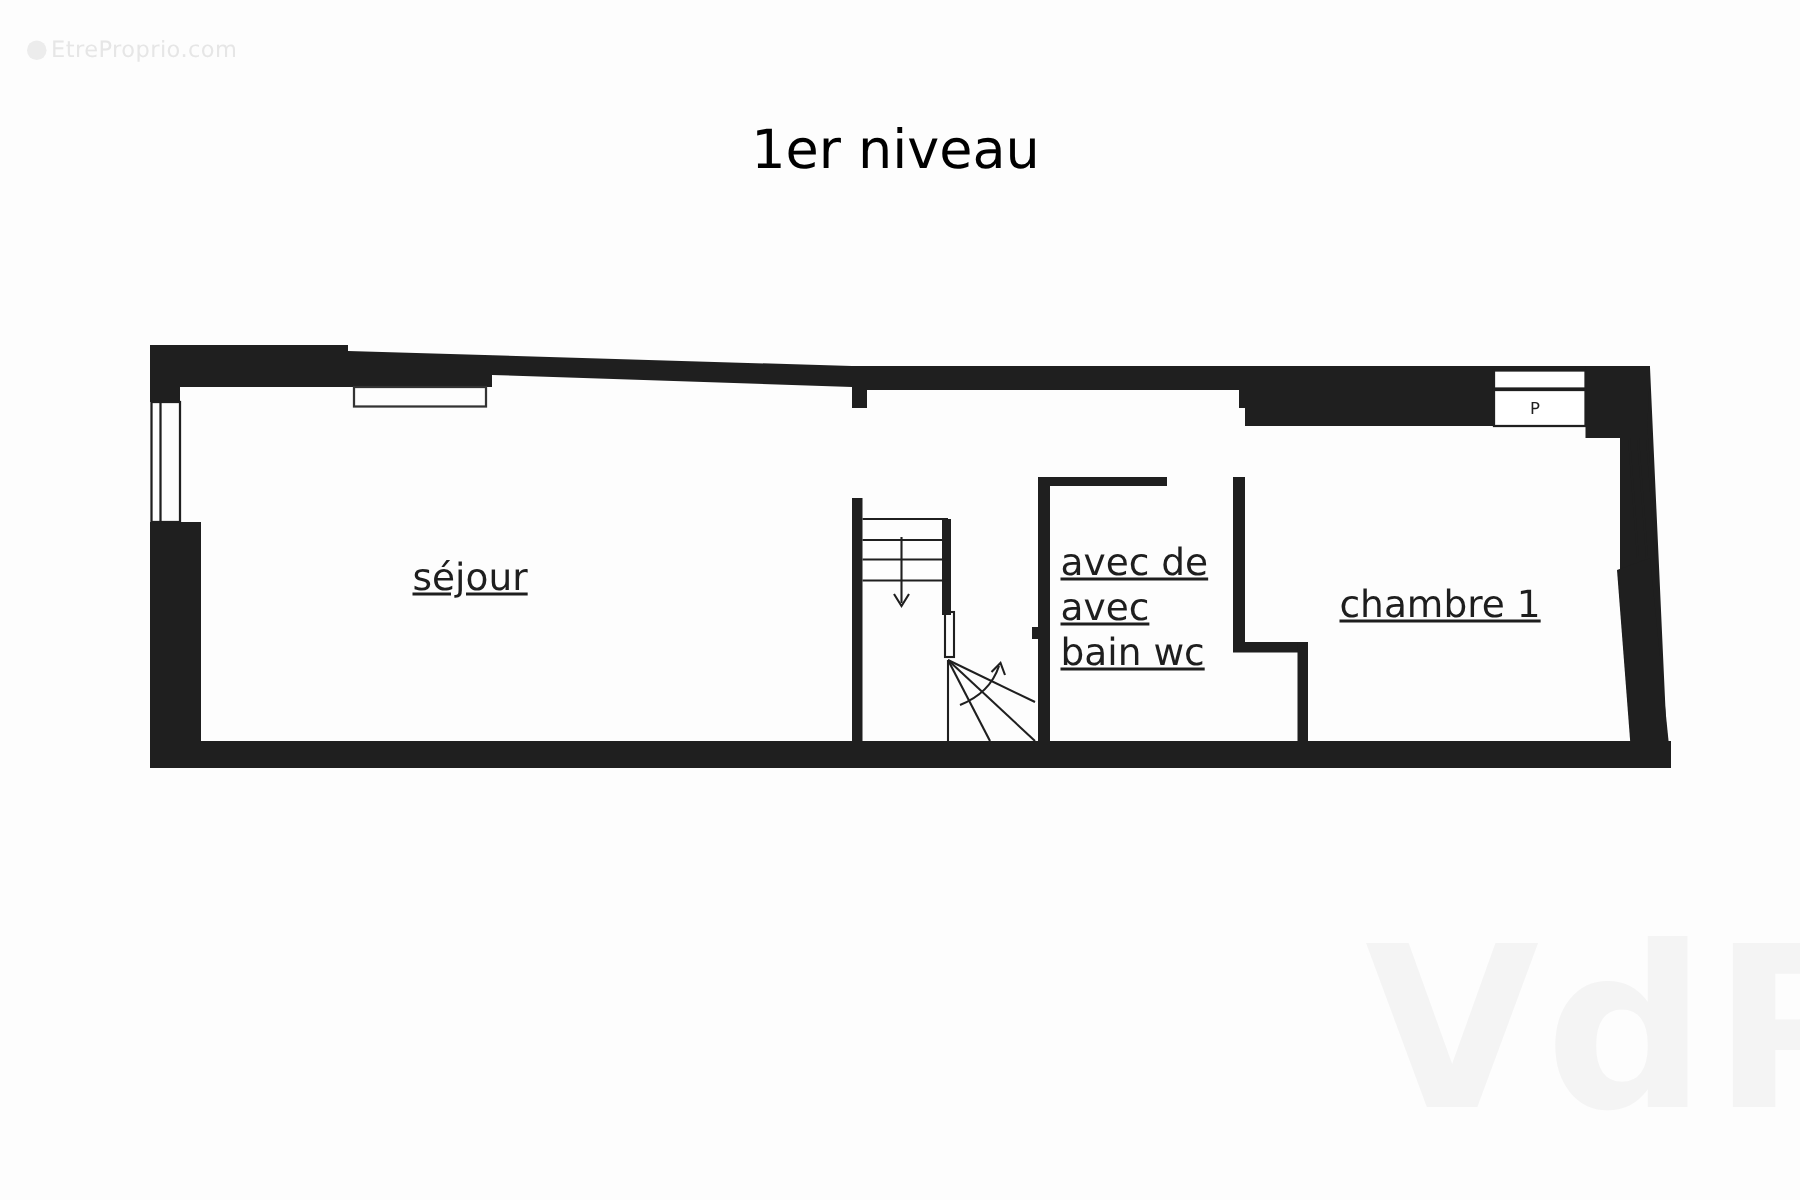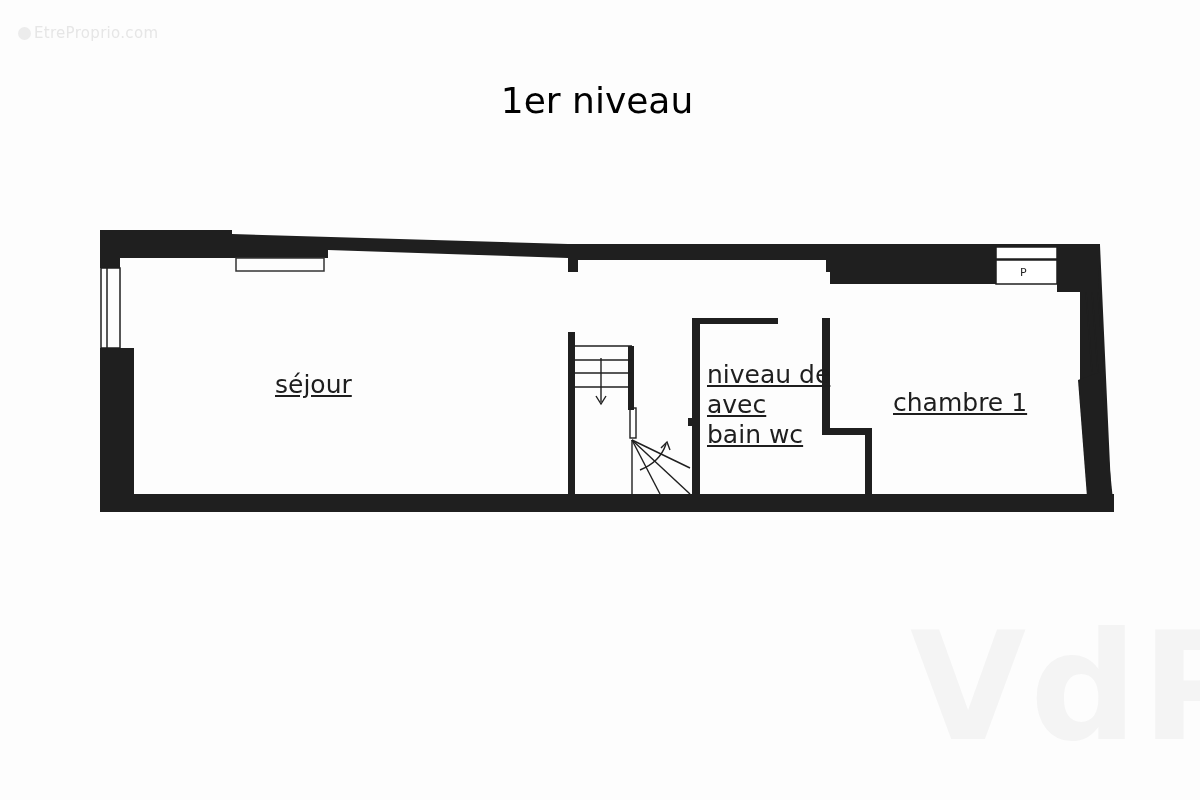--- a/index.html
+++ b/index.html
@@ -79,17 +79,17 @@
     <line x1="632" y1="440" x2="690" y2="494"></line>
     <line x1="632" y1="440" x2="690" y2="468"></line>
     <path d="M640,470 Q660,462 666,444"></path>
     <polyline points="661,448 667,442 670,450"></polyline>
     <rect x="630" y="408" width="6" height="30"></rect>
   </g>
 </svg>
 
 <div class="label" style="left:275px;top:370px;">séjour</div>
 <div class="label" style="left:707px;top:360px;">
-  <div>niveau de</div>
+  <div>avec de</div>
   <div>avec</div>
   <div>bain wc</div>
 </div>
 <div class="label" style="left:893px;top:388px;text-align:right;">chambre 1</div>
 
 </body></html>

